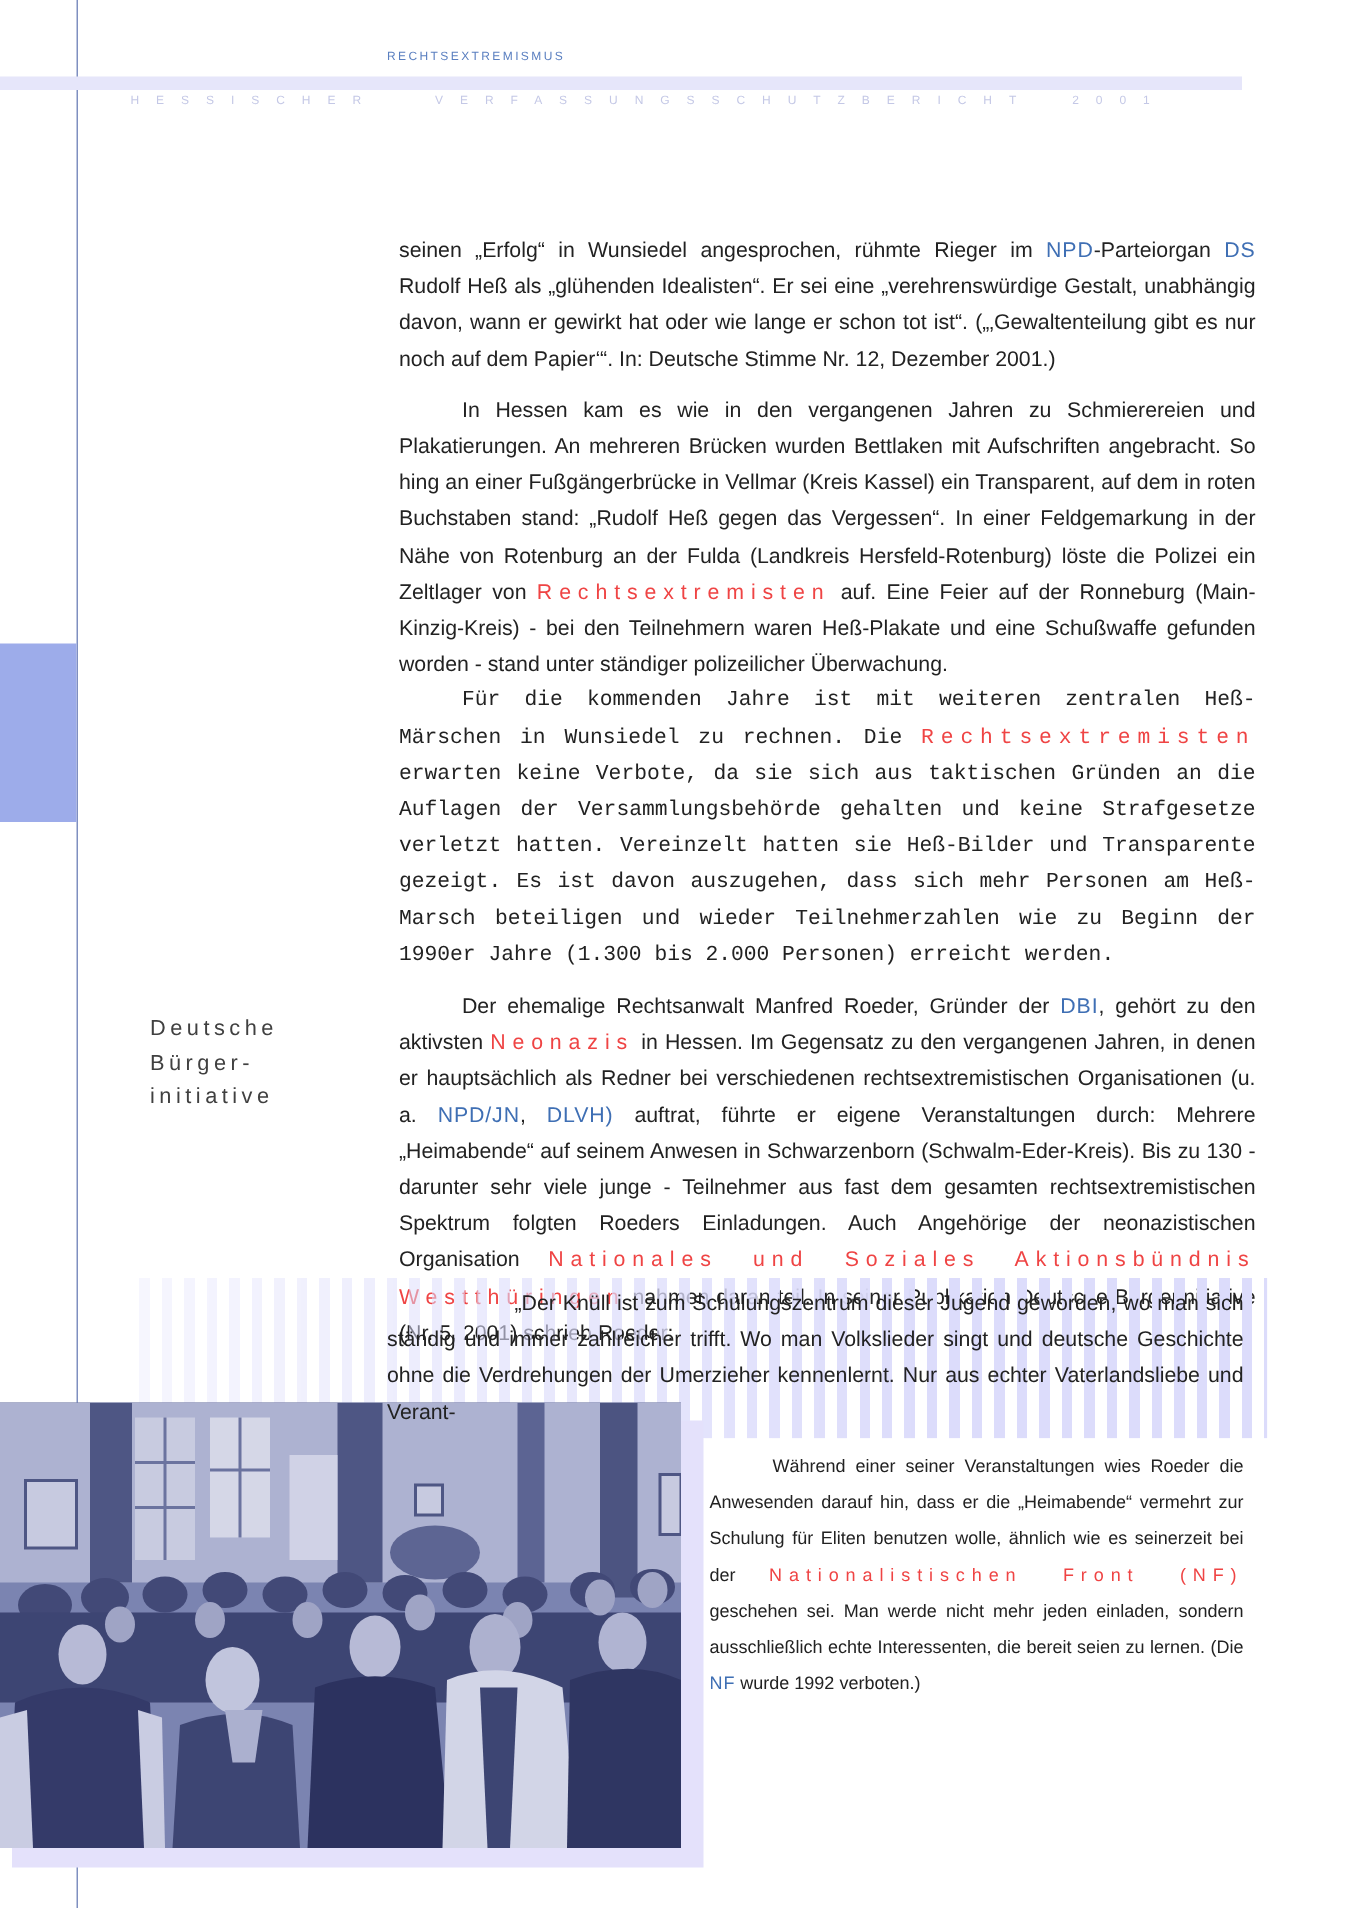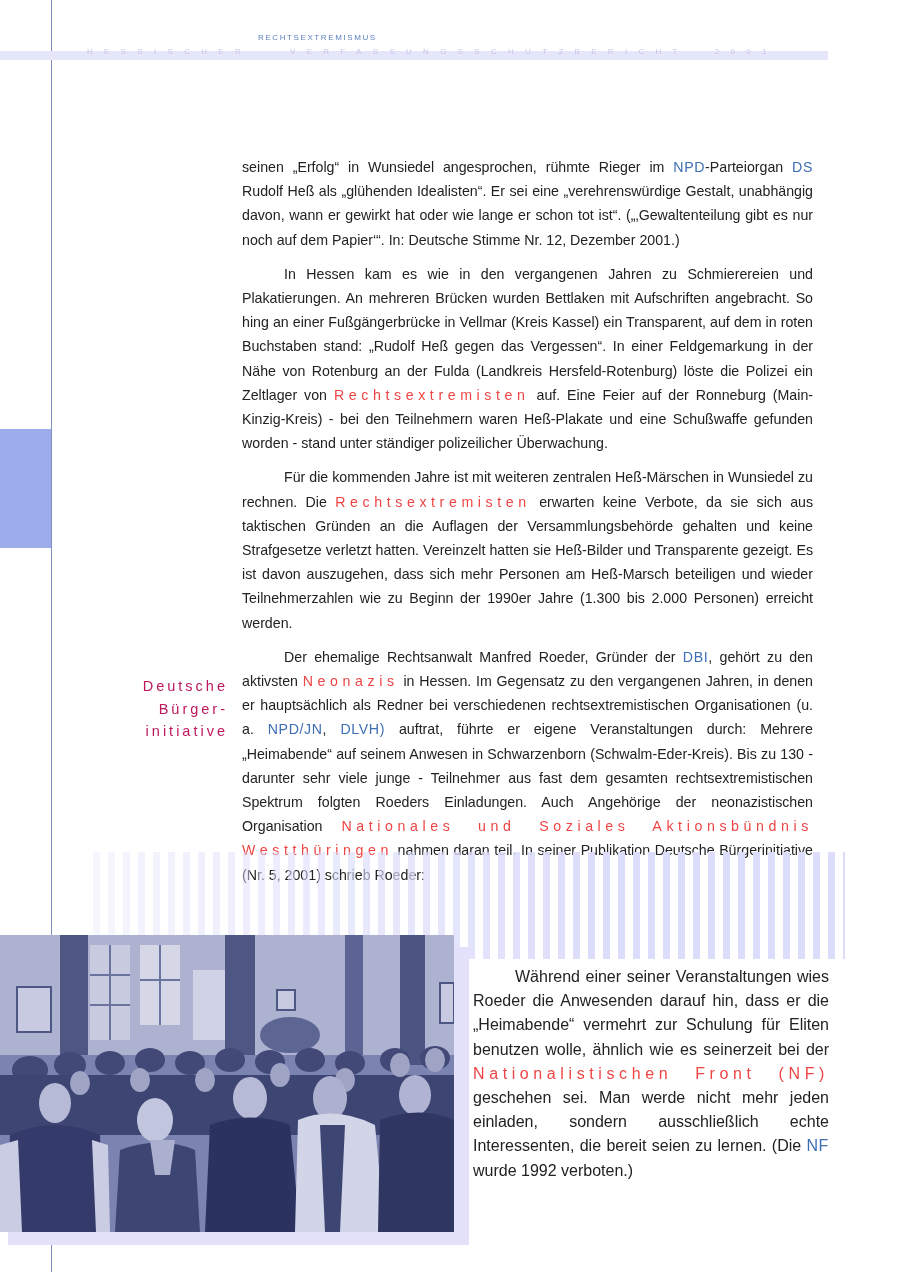--- a/index.html
+++ b/index.html
@@ -2,38 +2,38 @@
 <html><head>
 <meta charset="utf-8">
 <style>
   html, body { margin:0; padding:0; }
   body { width:900px; height:1272px; position:relative; background:#ffffff; overflow:hidden;
          font-family:"Liberation Sans", sans-serif; color:#222; }
   .vline { position:absolute; left:51px; top:0; width:1px; height:1272px; background:#7f8fc0; }
   .side-block { position:absolute; left:0; top:429px; width:51px; height:119px; background:#9dacea; }
   .section-label { position:absolute; left:258px; top:33px; font-size:8px; letter-spacing:1.6px; color:#5a7fc0;text-align:center; }
   .header-band { position:absolute; left:0; top:51px; width:828px; height:9px; background:#e6e6fa; }
-  .header-text { position:absolute; left:87px; top:47px; font-size:8px; line-height:9px; letter-spacing:11.3px; color:#c4c8e6; white-space:nowrap; }
-  .body-col { position:absolute; left:242px; width:571px; font-size:14.2px; line-height:24.2px; text-align:justify; color:#222; }
+  .header-text { position:absolute; left:87px; top:62px; font-size:8px; line-height:9px; letter-spacing:11.3px; color:#c4c8e6; white-space:nowrap; }
+  .body-col { position:absolute; left:266px; width:571px; font-size:14.2px; line-height:24.2px; text-align:justify; color:#222; }
   .body-col p { margin:0; }
   .indent { text-indent:42px; }
   .kw { color:#3f6fb4; letter-spacing:0.6px; }
   .kw-wide { color:#ef4444; letter-spacing:4.6px; }
-  .margin-note { position:absolute; left:100px; top:675px; width:128px; text-align:right; font-size:14.5px; line-height:22.5px; color:#be185d; letter-spacing:3px; }
+  .margin-note { position:absolute; left:100px; top:675px; width:128px; font-size:14.5px; line-height:22.5px; color:#404040; letter-spacing:3px; }
   .stripes { position:absolute; left:85px; top:852px; width:760px; height:107px;
              background:repeating-linear-gradient(90deg, rgba(215,215,250,0) 0px, rgba(215,215,250,0) 8px, #dcdcfb 8px, #dcdcfb 15px);
              -webkit-mask-image:linear-gradient(90deg, rgba(0,0,0,0.25), rgba(0,0,0,1) 70%);
              mask-image:linear-gradient(90deg, rgba(0,0,0,0.25), rgba(0,0,0,1) 70%); }
   .quote { position:absolute; left:258px; top:857px; width:571px; font-size:14.2px; line-height:24.2px; text-align:justify; color:#222; }
   .quote p { margin:0; }
   .quote-last { display:block; text-align:left; padding-left:216px; }
   .photo-shadow { position:absolute; left:8px; top:947px; width:461px; height:298px; background:#e4e1fb; }
   .photo { position:absolute; left:0; top:935px; width:454px; height:297px; overflow:hidden; background:#6a73a0; }
   .photo svg { display:block; }
-  .right-col { position:absolute; left:473px; top:965px; width:356px; font-size:16px; line-height:24.2px; text-align:justify; color:#222; }
+  .right-col { position:absolute; left:473px; top:965px; width:356px; font-size:12px; line-height:24.2px; text-align:justify; color:#222; }
   .right-col p { margin:0; }
 </style>
 </head>
 <body>
 
 <div class="vline"></div>
 <div class="side-block"></div>
 
 <div class="section-label">RECHTSEXTREMISMUS</div>
 <div class="header-band"></div>
@@ -41,21 +41,21 @@
   <span>HESSISCHER</span><span style="display:inline-block;width:38px"></span><span>VERFASSUNGSSCHUTZBERICHT</span><span style="display:inline-block;width:26px"></span><span>2001</span>
 </div>
 
 <div class="body-col" style="top:155px;">
   <p>
     <span>seinen „Erfolg“ in Wunsiedel angesprochen, rühmte Rieger im </span><span class="kw">NPD</span><span>-Parteiorgan </span><span class="kw">DS</span><span> Rudolf Heß als „glühenden Idealisten“. Er sei eine „verehrenswürdige Gestalt, unabhängig davon, wann er gewirkt hat oder wie lange er schon tot ist“. („‚Gewaltenteilung gibt es nur noch auf dem Papier‘“. In: Deutsche Stimme Nr. 12, Dezember 2001.)</span>
   </p>
   <p class="indent" style="margin-top:10px;">
     <span>In Hessen kam es wie in den vergangenen Jahren zu Schmierereien und Plakatierungen. An mehreren Brücken wurden Bettlaken mit Aufschriften angebracht. So hing an einer Fußgängerbrücke in Vellmar (Kreis Kassel) ein Transparent, auf dem in roten Buchstaben stand: „Rudolf Heß gegen das Vergessen“. In einer Feldgemarkung in der Nähe von Rotenburg an der Fulda (Landkreis Hersfeld-Rotenburg) löste die Polizei ein Zeltlager von </span><span class="kw-wide">Rechtsextremisten</span><span> auf. Eine Feier auf der Ronneburg (Main-Kinzig-Kreis) - bei den Teilnehmern waren Heß-Plakate und eine Schußwaffe gefunden worden - stand unter ständiger polizeilicher Überwachung.</span>
   </p>
-  <p class="indent" style="margin-top:10px;">
+  <p class="indent" style="font-family:Liberation Mono, monospace;">
     <span>Für die kommenden Jahre ist mit weiteren zentralen Heß-Märschen in Wunsiedel zu rechnen. Die </span><span class="kw-wide">Rechtsextremisten</span><span> erwarten keine Verbote, da sie sich aus taktischen Gründen an die Auflagen der Versammlungsbehörde gehalten und keine Strafgesetze verletzt hatten. Vereinzelt hatten sie Heß-Bilder und Transparente gezeigt. Es ist davon auszugehen, dass sich mehr Personen am Heß-Marsch beteiligen und wieder Teilnehmerzahlen wie zu Beginn der 1990er Jahre (1.300 bis 2.000 Personen) erreicht werden.</span>
   </p>
   <p class="indent" style="margin-top:10px;">
     <span>Der ehemalige Rechtsanwalt Manfred Roeder, Gründer der </span><span class="kw">DBI</span><span>, gehört zu den aktivsten </span><span class="kw-wide">Neonazis</span><span> in Hessen. Im Gegensatz zu den vergangenen Jahren, in denen er hauptsächlich als Redner bei verschiedenen rechtsextremistischen Organisationen (u. a. </span><span class="kw">NPD/JN</span><span>, </span><span class="kw">DLVH)</span><span> auftrat, führte er eigene Veranstaltungen durch: Mehrere „Heimabende“ auf seinem Anwesen in Schwarzenborn (Schwalm-Eder-Kreis). Bis zu 130 - darunter sehr viele junge - Teilnehmer aus fast dem gesamten rechtsextremistischen Spektrum folgten Roeders Einladungen. Auch Angehörige der neonazistischen Organisation </span><span class="kw-wide">Nationales und Soziales Aktionsbündnis Westthüringen</span><span> nahmen daran teil. In seiner Publikation Deutsche Bürgerinitiative (Nr. 5, 2001) schrieb Roeder:</span>
   </p>
 </div>
 
 <div class="margin-note">
   <div>Deutsche</div>
   <div>Bürger-</div>
@@ -135,19 +135,20 @@
       <path d="M320 190 L345 190 L340 297 L325 297 Z" fill="#3a416b"></path>
 
       <ellipse cx="415" cy="160" rx="16" ry="20" fill="#bcc0d8"></ellipse>
       <path d="M380 185 Q420 170 454 185 L454 297 L378 297 Z" fill="#2a3058"></path>
     </g>
     <rect x="0" y="0" width="454" height="297" fill="#5a66b0" opacity="0.12"></rect>
   </svg>
 </div>
 
 <div class="quote">
+  <p style="text-indent:85px;">„Der Knüll ist zum Schulungszentrum dieser Jugend geworden, wo man sich ständig und immer zahlreicher trifft. Wo man Volkslieder singt und deutsche Geschichte ohne die Verdrehungen der Umerzieher kennenlernt. Nur aus echter Vaterlandsliebe und Verant-</p>
 </div>
 
 <div class="right-col">
   <p class="indent">
     <span>Während einer seiner Veranstaltungen wies Roeder die Anwesenden darauf hin, dass er die „Heimabende“ vermehrt zur Schulung für Eliten benutzen wolle, ähnlich wie es seinerzeit bei der </span><span class="kw-wide">Nationalistischen Front (NF)</span><span> geschehen sei. Man werde nicht mehr jeden einladen, sondern ausschließlich echte Interessenten, die bereit seien zu lernen. (Die </span><span class="kw">NF</span><span> wurde 1992 verboten.)</span>
   </p>
 </div>
 
 </body></html>

